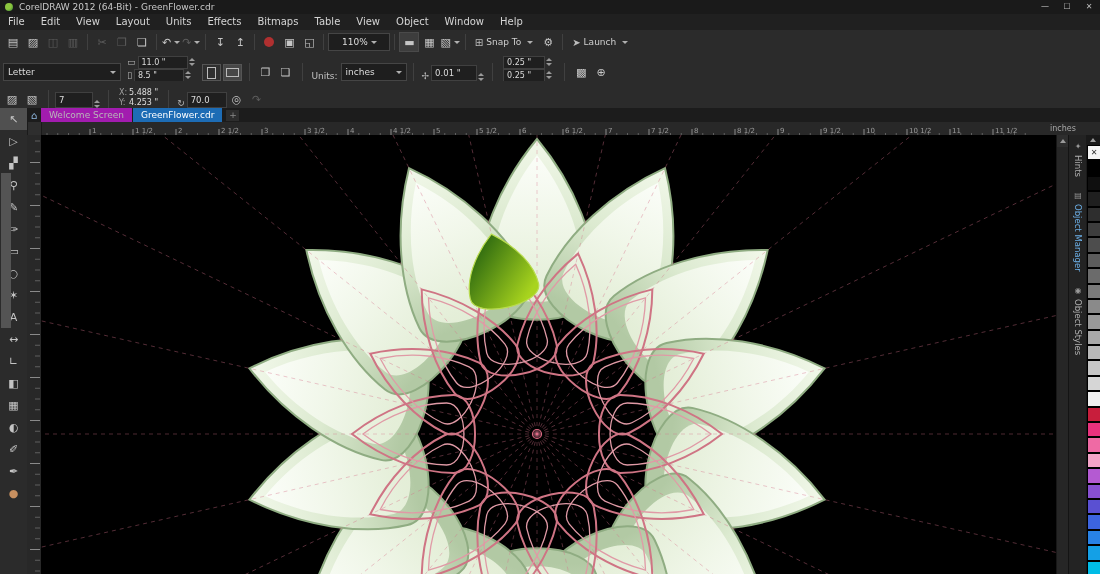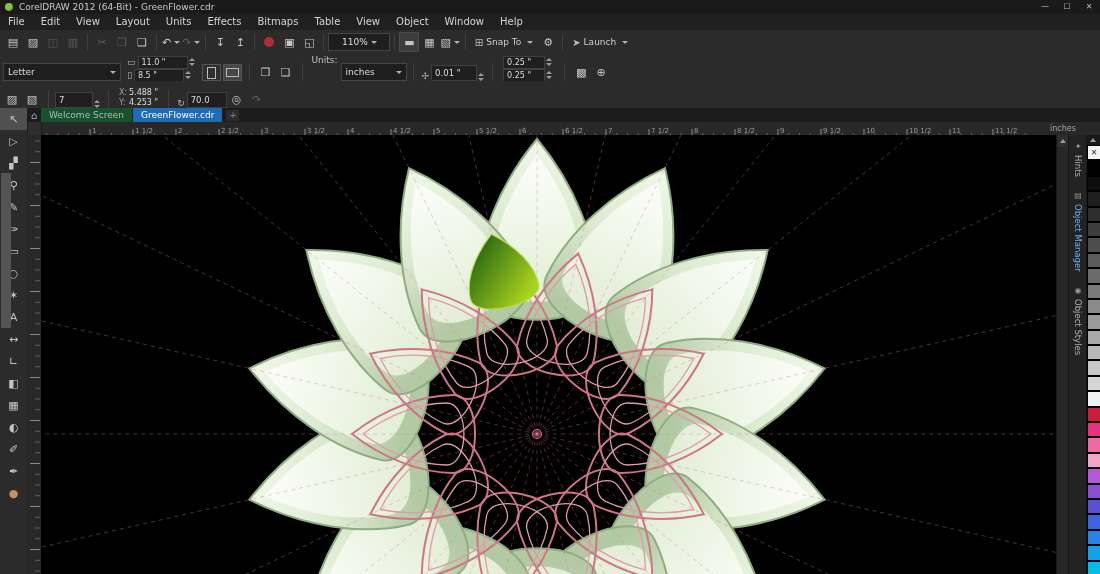--- a/index.html
+++ b/index.html
@@ -36,37 +36,37 @@
            border-bottom:1px solid #1c1c1c;display:flex;align-items:flex-end;font-size:9px;color:#c9c9c9}
   #propbar1{top:54px}#propbar2{top:81px}
   .field{background:#1f1f1f;border:1px solid #404040;height:14px;display:inline-flex;align-items:center;
          padding:0 3px;color:#dcdcdc;font-size:8.5px;white-space:nowrap}
   .spin{display:inline-flex;flex-direction:column;justify-content:center;margin-left:1px;gap:2px;width:8px}
   .spin i{width:0;height:0;border-left:3px solid transparent;border-right:3px solid transparent;display:block}
   .spin .up{border-bottom:3px solid #9a9a9a}
   .spin .dn{border-top:3px solid #9a9a9a}
   .psep{width:1px;height:18px;background:#404040;margin:0 6px;display:inline-block}
   .micon{font-size:9px;color:#b5b5b5;margin:0 2px}
-  .plabel{margin:16px 3px;color:#c0c0c0}
+  .plabel{margin:0 3px;color:#c0c0c0}
   .dims{display:flex;flex-direction:column;gap:1px;margin:0 4px}
   .dimrow{display:flex;align-items:center;height:12px}
   .dimrow .field{height:11px;font-size:8px}
   .orient{width:17px;height:15px;border:1px solid #555;display:inline-flex;align-items:center;
           justify-content:center;margin:0 1px;background:#2f2f2f}
   .orient.pressed{background:#474747}
   .orient .pr{width:7px;height:10px;border:1px solid #bbb}
   .orient .ls{width:11px;height:7px;border:1px solid #bbb}
   .xy{display:flex;flex-direction:column;font-size:8px;color:#cfcfcf;margin:0 4px;line-height:10px}
   .xylab{display:inline-block;width:10px;color:#9f9f9f}
   .xyval{color:#dedede}
   
   #tabbar{position:absolute;left:27px;top:108px;width:1073px;height:14px;background:#1c1c1c;
           display:flex;align-items:center}
   .hicon{width:14px;text-align:center;color:#8fb8e0;font-size:10px}
-  .doctab{height:14px;display:flex;align-items:center;padding:0 8px;font-size:9px;background:#14532d;
+  .doctab{height:14px;display:flex;align-items:center;padding:0 8px;font-size:9px;background:#a21caf;
           color:#b8b8b8;margin-right:1px;white-space:nowrap}
   .doctab.active{background:#1d6cb5;color:#fff}
   .addtab{width:13px;height:11px;background:#2d2d2d;color:#8a8a8a;font-size:9px;line-height:11px;
           text-align:center;margin-left:3px}
   
   #rulerrow{position:absolute;left:27px;top:122px;width:1073px;height:13px;background:#282828;
             border-bottom:1px solid #141414}
   #rcorner{position:absolute;left:0;top:0;width:14px;height:13px;background:#2e2e2e;border-right:1px solid #1a1a1a}
   #hruler{position:absolute;left:14px;top:0;width:1005px;height:13px}
   #ruler-units{position:absolute;left:1023px;top:2px;font-size:8px;color:#a8a8a8}

